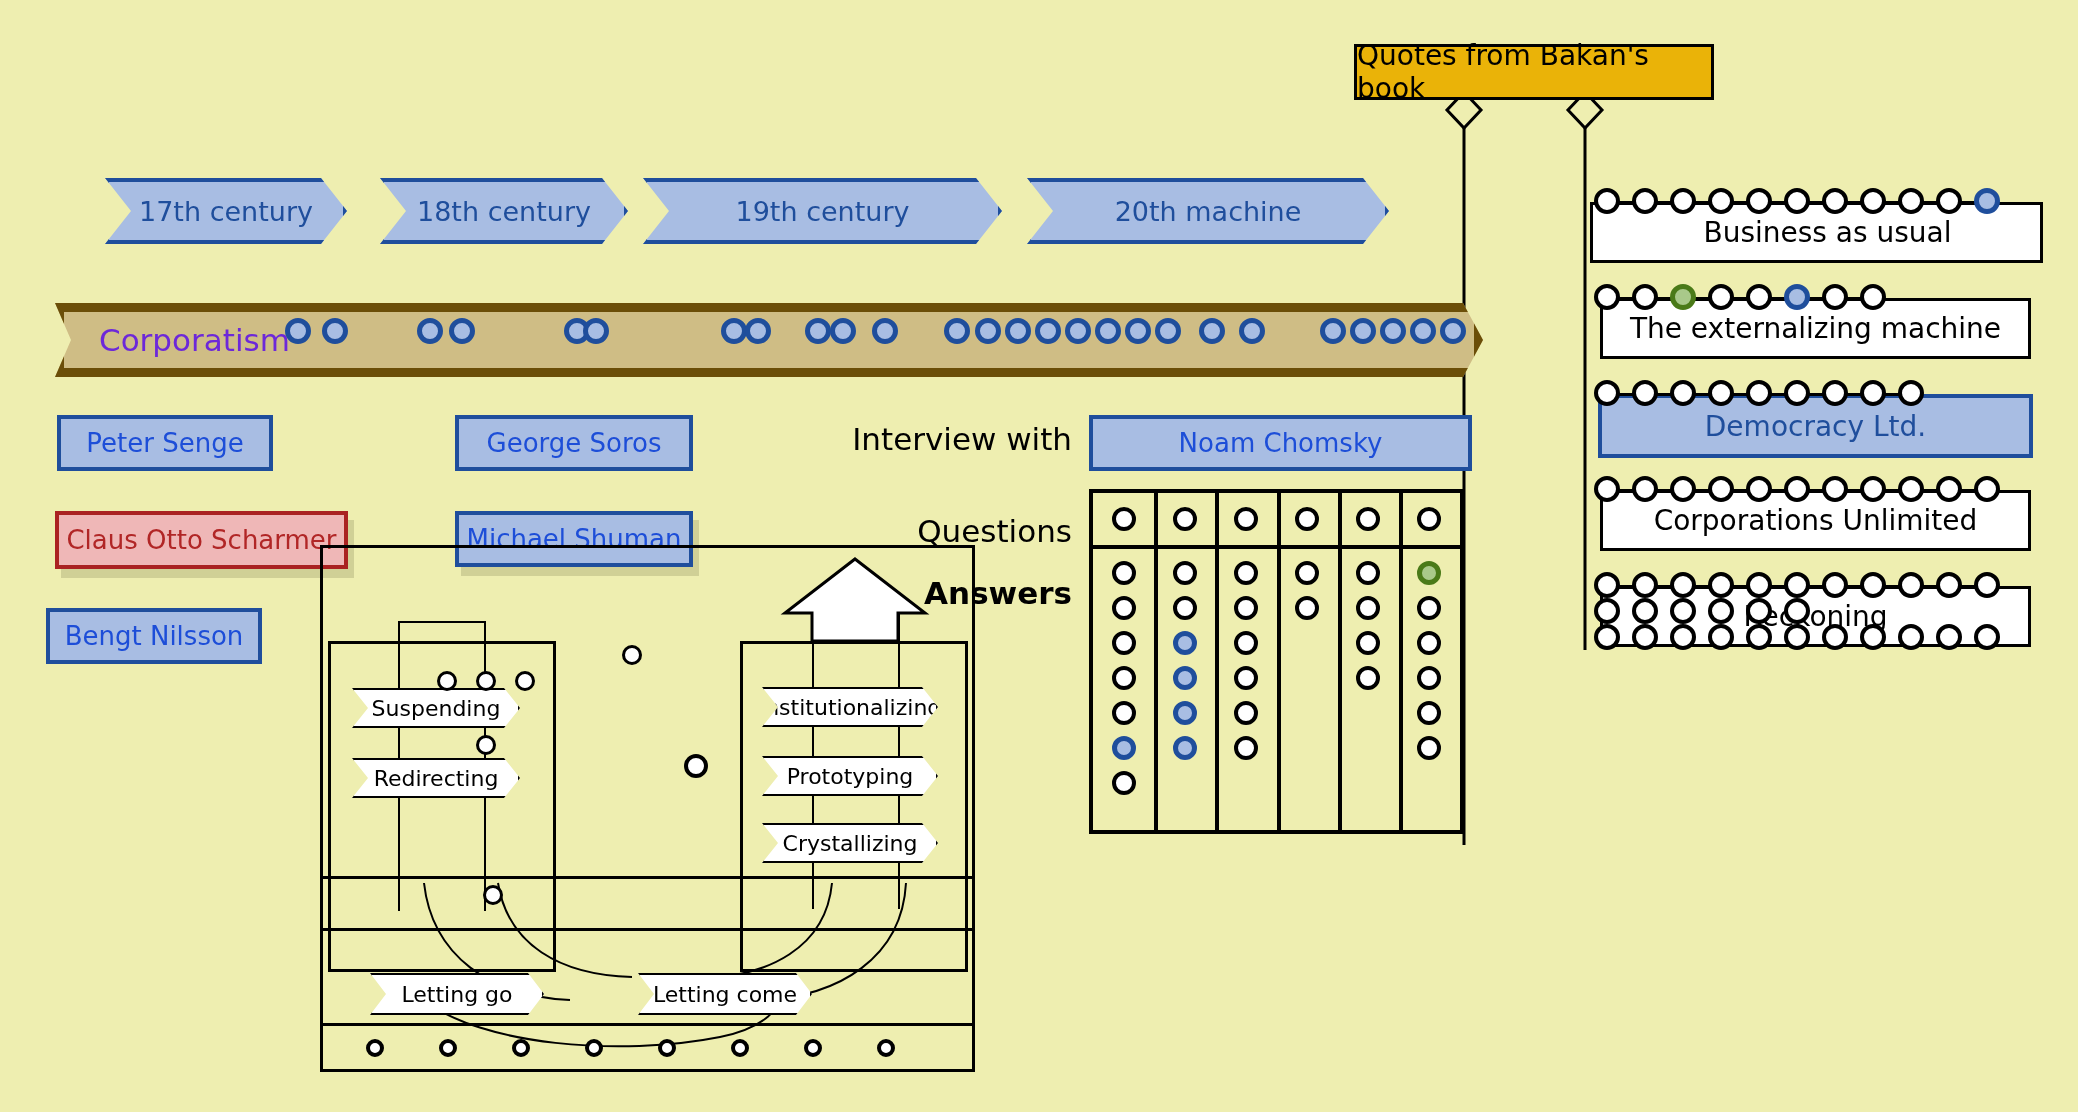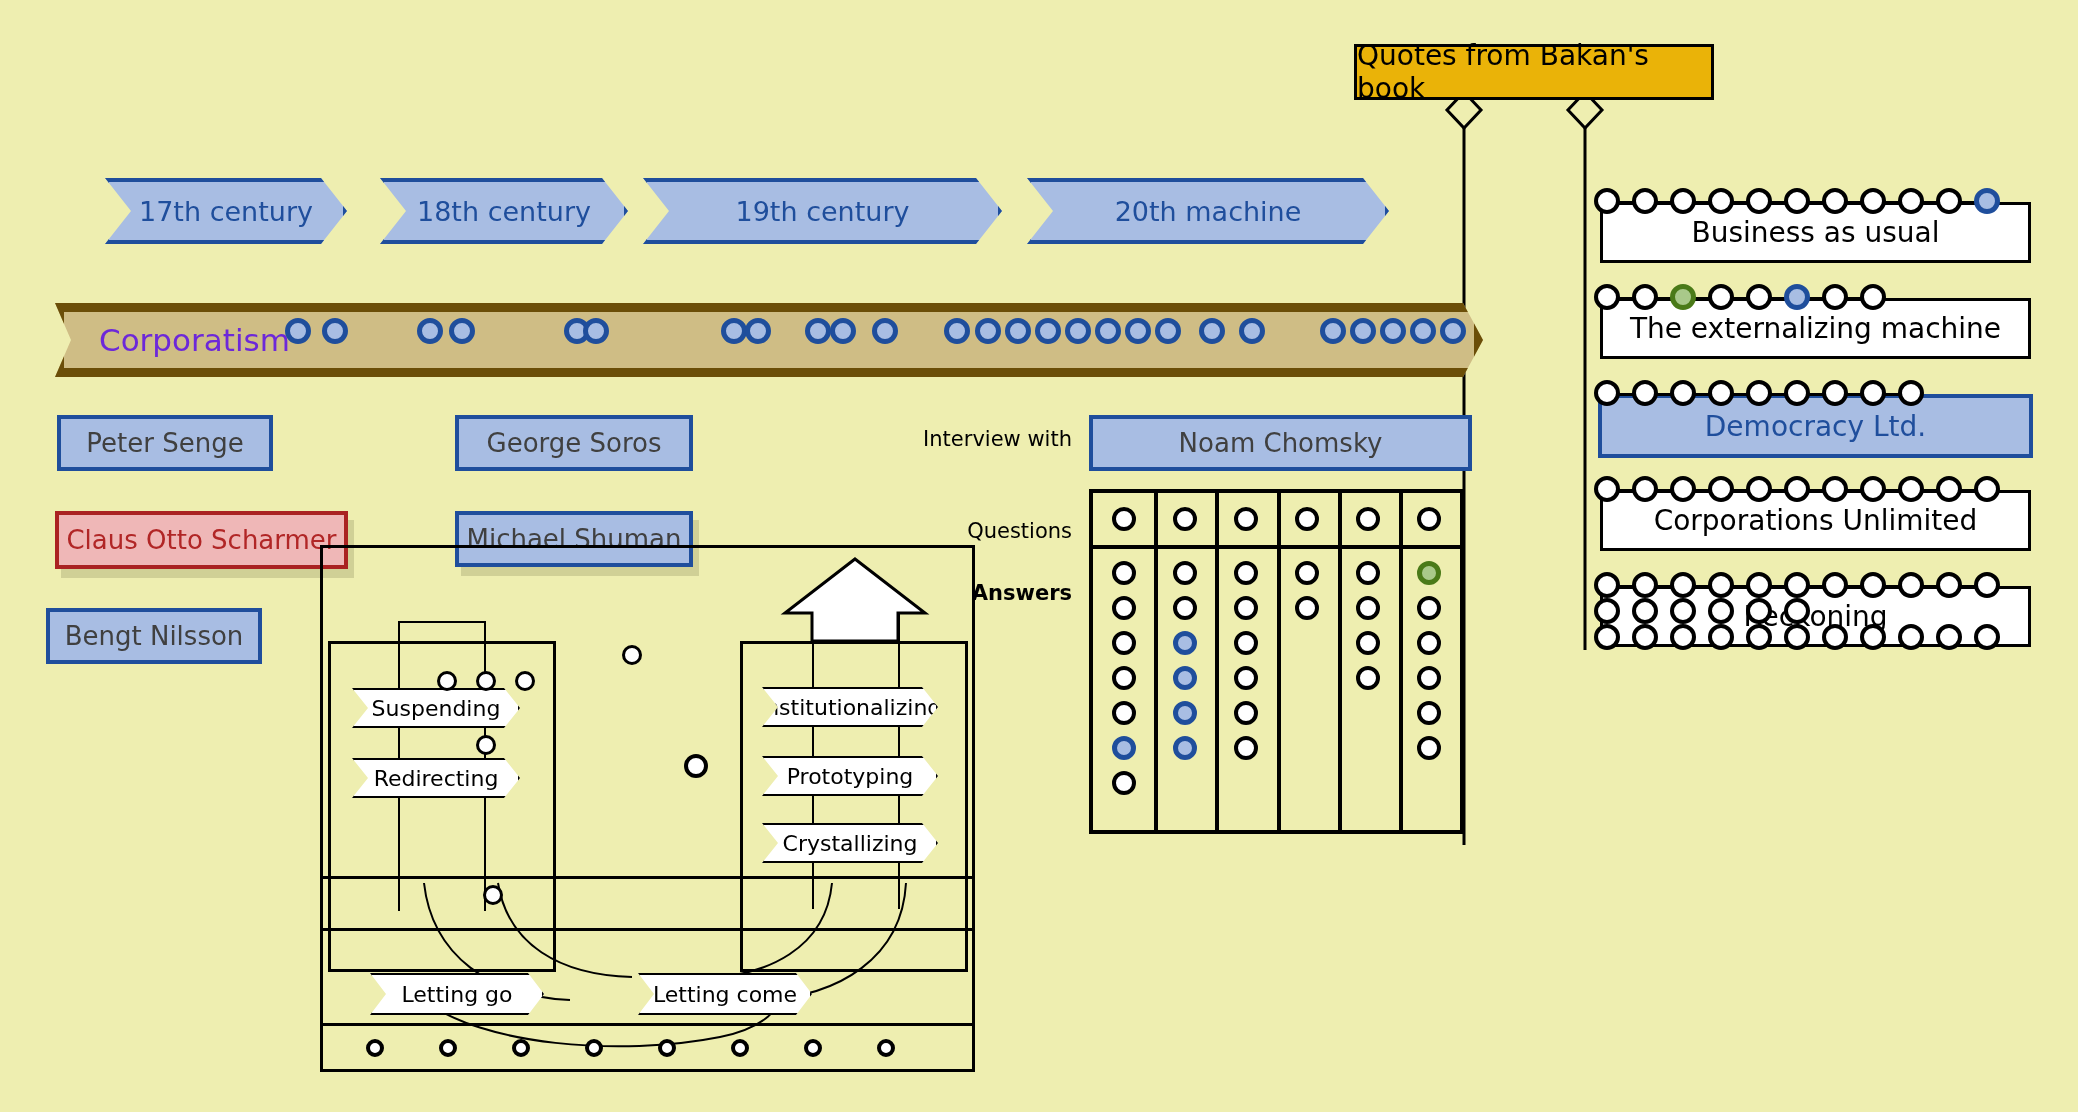--- a/index.html
+++ b/index.html
@@ -7,21 +7,21 @@
     width:2078px;height:1112px;
     background:#eeeeb0;
     font-family:"DejaVu Sans", sans-serif;
     overflow:hidden;
     position:relative;
   }
   #stage{position:absolute;left:0;top:0;width:2078px;height:1112px;}
   .abs{position:absolute;}
 
   
-  .lbl{font-size:21px;color:#000;white-space:nowrap;}
+  .lbl{font-size:31px;color:#000;white-space:nowrap;}
 
   
   .quotes-box{
     background:#eab308;border:3px solid #000;
     display:flex;align-items:center;justify-content:center;
     font-size:28px;color:#000;
   }
 
   
   .chev{
@@ -47,21 +47,21 @@
   .dot{position:absolute;border-radius:50%;box-sizing:border-box;}
   .dot-white{background:#ffffff;border:3px solid #000;}
   .dot-white-b{background:#ffffff;border:4px solid #000;}
   .dot-fblue{background:#a8bde3;border:5px solid #1f4e9c;}
   .dot-fgreen{background:#a9c98a;border:5px solid #4a7a18;}
 
   
   .pbox{
     background:#a8bde3;border:4px solid #1f4e9c;
     display:flex;align-items:center;justify-content:center;
-    color:#404040;font-size:26px;white-space:nowrap;
+    color:#1d4ed8;font-size:26px;white-space:nowrap;
   }
   .pbox.red{background:#efb7b7;border-color:#aa2222;color:#b12626;}
   .pbox.shadow{box-shadow:6px 9px 0 rgba(140,140,90,.30);}
 
   
   .chbox{
     background:#ffffff;border:3px solid #000;
     display:flex;align-items:center;justify-content:center;
     font-size:28px;color:#000;
   }
@@ -247,21 +247,21 @@
         <div class="dot dot-white-b" style="width: 18px; height: 18px; left: 265px; top: 16px;"></div>
         <div class="dot dot-white-b" style="width: 18px; height: 18px; left: 338px; top: 16px;"></div>
         <div class="dot dot-white-b" style="width: 18px; height: 18px; left: 411px; top: 16px;"></div>
         <div class="dot dot-white-b" style="width: 18px; height: 18px; left: 484px; top: 16px;"></div>
         <div class="dot dot-white-b" style="width: 18px; height: 18px; left: 557px; top: 16px;"></div>
       </div>
   </div>
 
   <div class="abs" id="chapters" style="left:1585px;top:190px;width:440px;height:460px;">
 
-    <div class="abs chbox" style="left:15px;top:12px;width:425px;height:55px;">Business as usual</div>
+    <div class="abs chbox" style="left:5px;top:12px;width:425px;height:55px;padding-left:22px;">Business as usual</div>
     <div class="abs chbox" style="left:15px;top:108px;width:425px;height:55px;">The externalizing machine</div>
     <div class="abs chbox sel" style="left:13px;top:204px;width:427px;height:56px;">Democracy Ltd.</div>
     <div class="abs chbox" style="left:15px;top:300px;width:425px;height:55px;">Corporations Unlimited</div>
     <div class="abs chbox" style="left:15px;top:396px;width:425px;height:55px;">Reckoning</div>
   <div class="abs" style="left: 22px; top: 11px; width: 380px; border-top: 3px solid rgb(0, 0, 0);"></div>
       <div class="dot dot-white-b" style="width: 26px; height: 26px; position: absolute; left: 9px; top: -2px;"></div>
       <div class="dot dot-white-b" style="width: 26px; height: 26px; position: absolute; left: 47px; top: -2px;"></div>
       <div class="dot dot-white-b" style="width: 26px; height: 26px; position: absolute; left: 85px; top: -2px;"></div>
       <div class="dot dot-white-b" style="width: 26px; height: 26px; position: absolute; left: 123px; top: -2px;"></div>
       <div class="dot dot-white-b" style="width: 26px; height: 26px; position: absolute; left: 161px; top: -2px;"></div>

